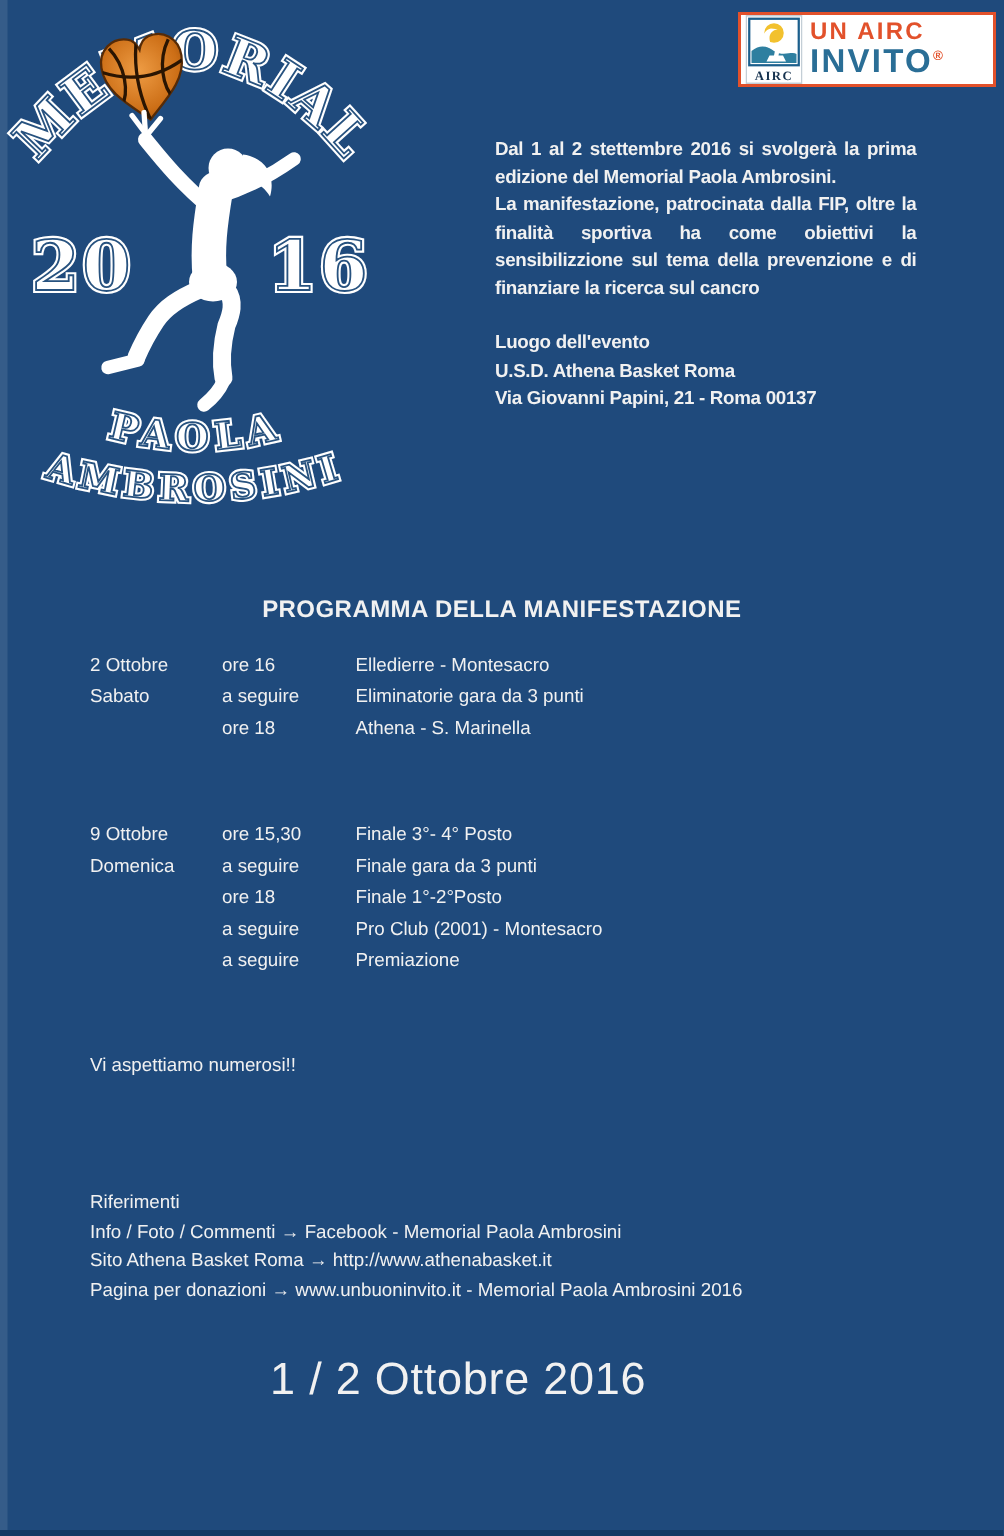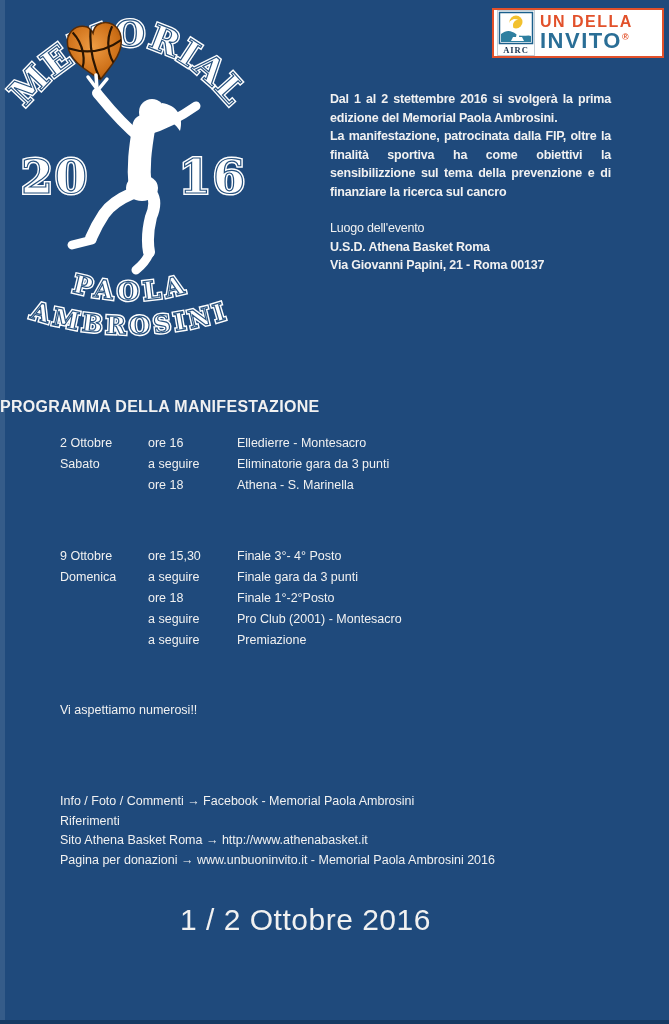--- a/index.html
+++ b/index.html
@@ -32,26 +32,26 @@
   .sponsor-text { line-height:1; }
   .sp1 { color:#E2512B; font-size:16px; font-weight:bold; letter-spacing:1.5px; }
   .sp2 { color:#2A6E96; font-size:22px; font-weight:bold; letter-spacing:1.5px; }
   .sp2 sup { color:#E2512B; font-size:9px; font-weight:bold; vertical-align:super; }
 
   
   .right-col { position:absolute; left:330px; top:90px; width:281px;
     font-size:12.5px; line-height:18.5px; letter-spacing:-0.2px; }
   .right-col p { margin:0; font-weight:bold; text-align:justify; }
   .venue { margin-top:18px; }
-  .venue-heading { font-weight:normal; }
+  .venue-heading { font-weight:bold; }
   .venue-line { font-weight:bold; }
 
   
   .program-heading { position:absolute; left:0; top:398px; width:669px;
-    font-size:16px; font-weight:bold; letter-spacing:0.3px; }
+    text-align:center; font-size:16px; font-weight:bold; letter-spacing:0.3px; }
   .schedule { position:absolute; left:60px; font-size:12.5px; line-height:21px; }
   .day1 { top:433px; }
   .day2 { top:546px; }
   .srow { display:grid; grid-template-columns:88px 89px 360px; }
 
   .closing { position:absolute; left:60px; top:703px; font-size:12.5px; }
 
   .references { position:absolute; left:60px; top:792px;
     font-size:12.5px; line-height:19.5px; }
 
@@ -132,21 +132,21 @@
   <div class="sponsor">
     <svg width="38" height="46" viewBox="0 0 38 46">
       <rect x="0.5" y="0.5" width="37" height="45" fill="#FFFFFF" stroke="#C4CED6" stroke-width="1"></rect>
       <rect x="2.5" y="2.5" width="33" height="31" fill="#FFFFFF" stroke="#1B5F8C" stroke-width="1.5"></rect>
       <circle cx="19" cy="12" r="6.5" fill="#F2C12E"></circle>
       <path d="M4,24 C10,19 15,21 19,24 C25,28 31,24 34,26 L34,32 L4,32 Z" fill="#2E7FA0"></path>
       <path d="M17,9 c-4.5,1 -6.5,5.5 -4.5,9.5 c1.5,3 4.5,4.5 7.5,3.5 l-1,5 h-3 l-2,4 h13 l-2,-4 h-3 l1,-5 c-4,0.5 -7,-2.5 -7,-6.5 c0,-3 2,-5.5 5.5,-6 z" fill="#FFFFFF"></path>
       <text x="19" y="43" text-anchor="middle" class="airc-label">AIRC</text>
     </svg>
     <div class="sponsor-text">
-      <div class="sp1">UN DELLA</div>
+      <div class="sp1">UN AIRC</div>
       <div class="sp2"><span>INVITO</span><sup>®</sup></div>
     </div>
   </div>
 
   <div class="right-col">
     <p>Dal 1 al 2 stettembre 2016 si svolgerà la prima edizione del Memorial Paola Ambrosini.</p>
     <p>La manifestazione, patrocinata dalla FIP, oltre la finalità sportiva ha come obiettivi la sensibilizzione sul tema della prevenzione e di finanziare la ricerca sul cancro</p>
     <div class="venue">
       <div class="venue-heading">Luogo dell'evento</div>
       <div class="venue-line">U.S.D. Athena Basket Roma</div>
@@ -198,21 +198,21 @@
     <div class="srow">
       <span></span>
       <span>a seguire</span>
       <span>Premiazione</span>
     </div>
   </div>
 
   <div class="closing">Vi aspettiamo numerosi!!</div>
 
   <div class="references">
+    <div>Riferimenti</div>
     <div>Info / Foto / Commenti → Facebook - Memorial Paola Ambrosini</div>
-    <div>Riferimenti</div>
     <div>Sito Athena Basket Roma → http://www.athenabasket.it</div>
     <div>Pagina per donazioni → www.unbuoninvito.it - Memorial Paola Ambrosini 2016</div>
   </div>
 
   <div class="footer-date">1 / 2 Ottobre 2016</div>
 
 </div>
 
 </body></html>

